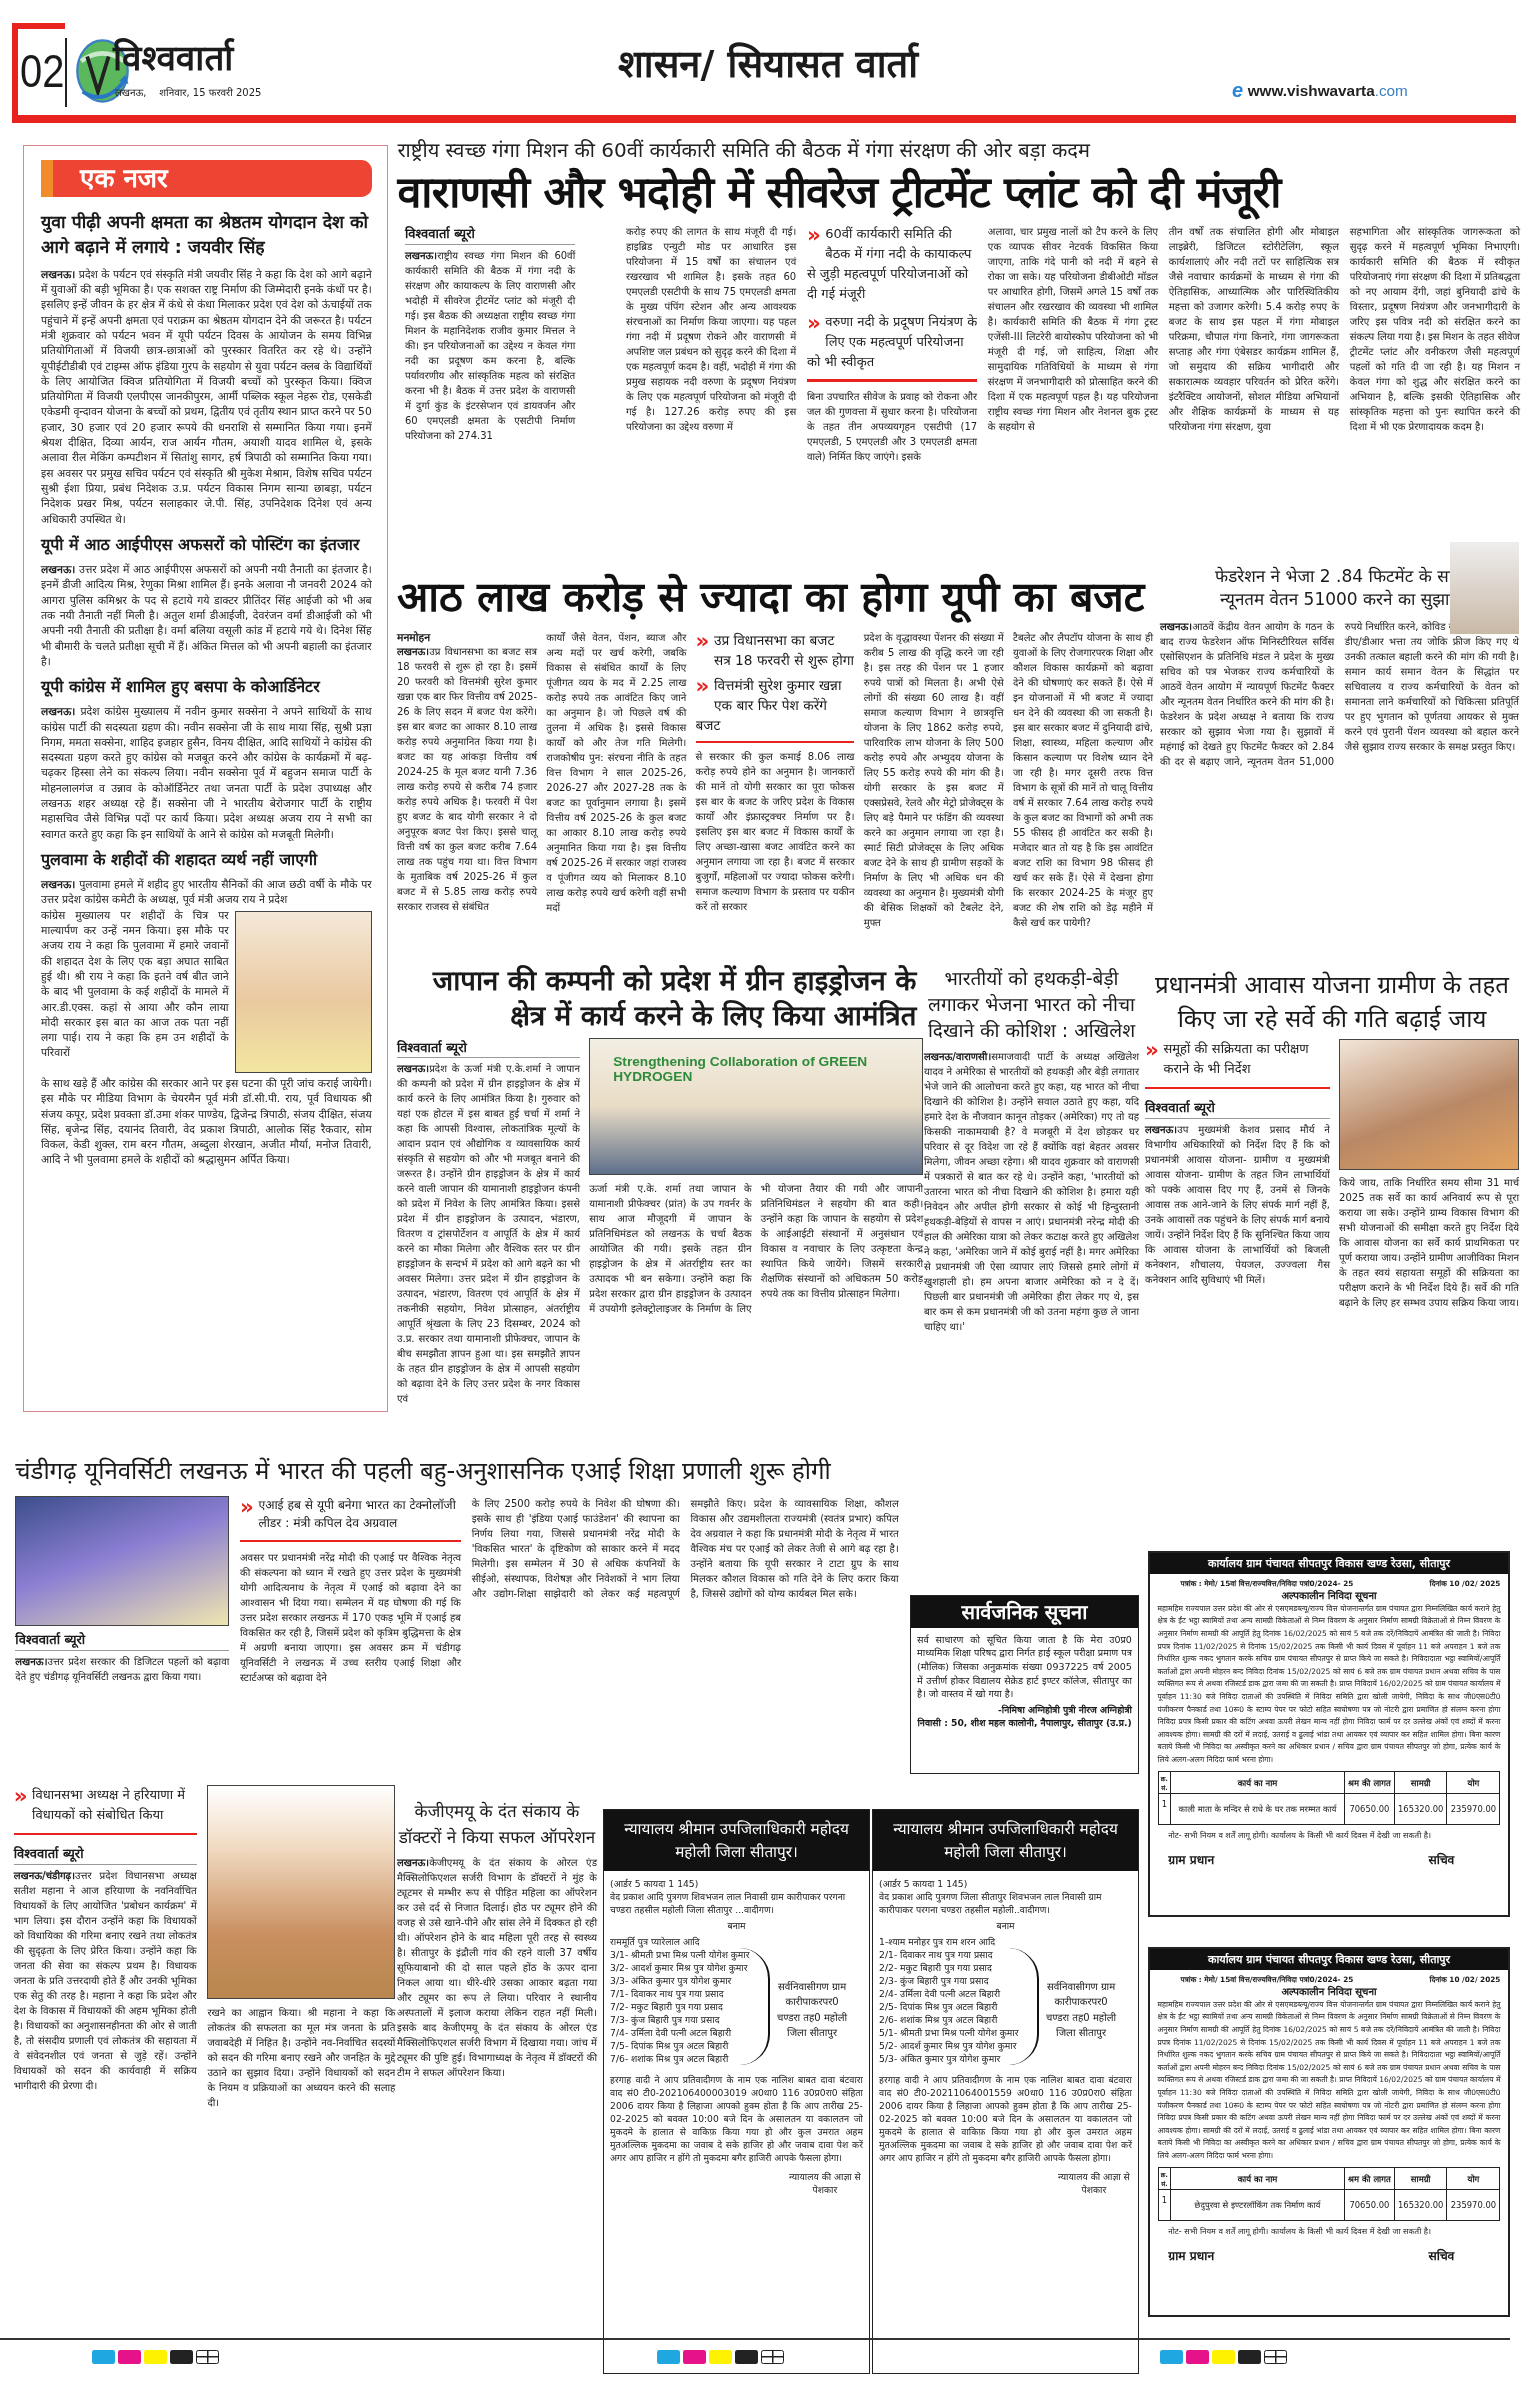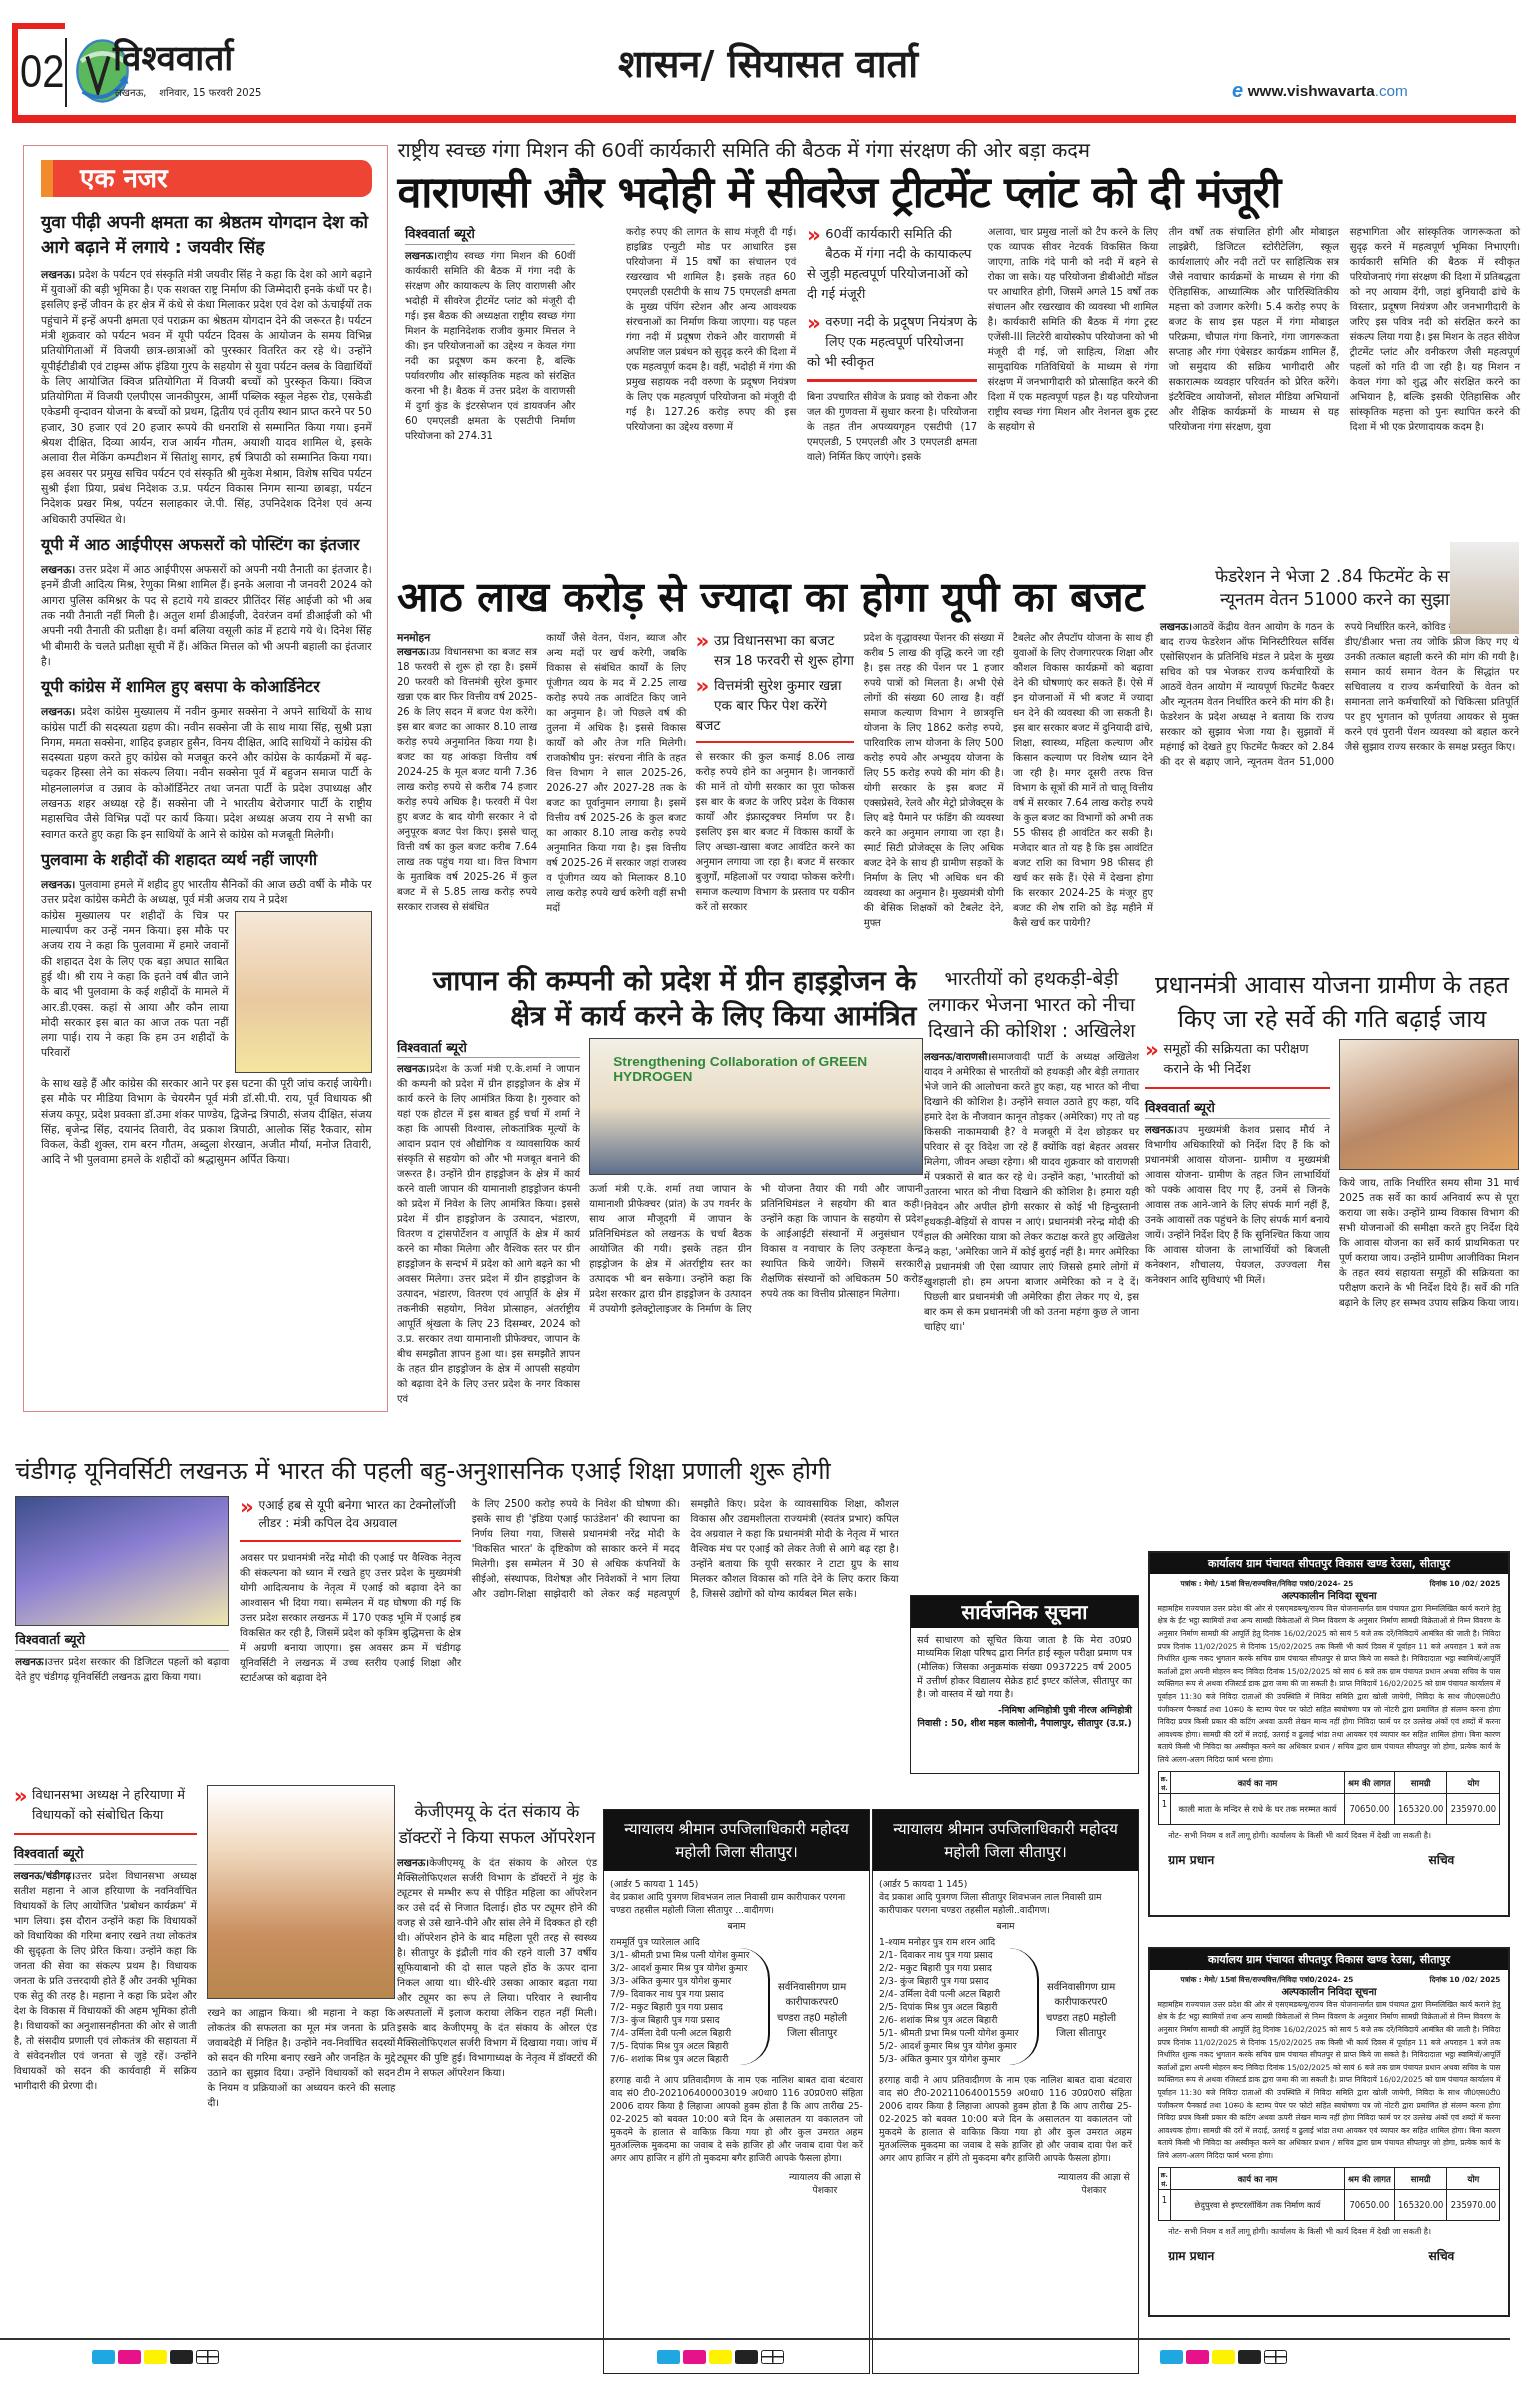--- a/index.html
+++ b/index.html
@@ -103,21 +103,21 @@
         <p class="txt">तीन वर्षों तक संचालित होगी और मोबाइल लाइब्रेरी, डिजिटल स्टोरीटेलिंग, स्कूल कार्यशालाएं और नदी तटों पर साहित्यिक सत्र जैसे नवाचार कार्यक्रमों के माध्यम से गंगा की ऐतिहासिक, आध्यात्मिक और पारिस्थितिकीय महत्ता को उजागर करेगी। 5.4 करोड़ रुपए के बजट के साथ इस पहल में गंगा मोबाइल परिक्रमा, चौपाल गंगा किनारे, गंगा जागरूकता सप्ताह और गंगा एंबेसडर कार्यक्रम शामिल हैं, जो समुदाय की सक्रिय भागीदारी और सकारात्मक व्यवहार परिवर्तन को प्रेरित करेंगे। इंटरैक्टिव आयोजनों, सोशल मीडिया अभियानों और शैक्षिक कार्यक्रमों के माध्यम से यह परियोजना गंगा संरक्षण, युवा</p>
       </div>
     <div style="width:177px;">
         <p class="txt">सहभागिता और सांस्कृतिक जागरूकता को सुदृढ़ करने में महत्वपूर्ण भूमिका निभाएगी। कार्यकारी समिति की बैठक में स्वीकृत परियोजनाएं गंगा संरक्षण की दिशा में प्रतिबद्धता को नए आयाम देंगी, जहां बुनियादी ढांचे के विस्तार, प्रदूषण नियंत्रण और जनभागीदारी के जरिए इस पवित्र नदी को संरक्षित करने का संकल्प लिया गया है। इस मिशन के तहत सीवेज ट्रीटमेंट प्लांट और वनीकरण जैसी महत्वपूर्ण पहलों को गति दी जा रही है। यह मिशन न केवल गंगा को शुद्ध और संरक्षित करने का अभियान है, बल्कि इसकी ऐतिहासिक और सांस्कृतिक महत्ता को पुनः स्थापित करने की दिशा में भी एक प्रेरणादायक कदम है।</p>
       </div>
   </div>
 </div>
 
 <div class="abs" style="left:397px;top:571px;width:756px;height:382px;">
   <h1 style="font-size:41px;line-height:53px;font-weight:bold;color:#111;">आठ लाख करोड़ से ज्यादा का होगा यूपी का बजट</h1>
-  <div style="display:flex;gap:9.2px;margin-top:6.1px;justify-content:flex-end;">
+  <div style="display:flex;gap:9.2px;margin-top:6.1px;">
     <div style="width:141px;">
       <span style="font-weight:bold;font-size:10.7px;display:block;">मनमोहन</span>
       <p class="txt"><b>लखनऊ।</b><span>उप्र विधानसभा का बजट सत्र 18 फरवरी से शुरू हो रहा है। इसमें 20 फरवरी को वित्तमंत्री सुरेश कुमार खन्ना एक बार फिर वित्तीय वर्ष 2025-26 के लिए सदन में बजट पेश करेंगे। इस बार बजट का आकार 8.10 लाख करोड़ रुपये अनुमानित किया गया है। बजट का यह आंकड़ा वित्तीय वर्ष 2024-25 के मूल बजट यानी 7.36 लाख करोड़ रुपये से करीब 74 हजार करोड़ रुपये अधिक है। फरवरी में पेश हुए बजट के बाद योगी सरकार ने दो अनुपूरक बजट पेश किए। इससे चालू वित्ती वर्ष का कुल बजट करीब 7.64 लाख तक पहुंच गया था। वित्त विभाग के मुताबिक वर्ष 2025-26 में कुल बजट में से 5.85 लाख करोड़ रुपये सरकार राजस्व से संबंधित</span></p>
     </div>
     <div style="width:141px;">
         <p class="txt">कार्यों जैसे वेतन, पेंशन, ब्याज और अन्य मदों पर खर्च करेगी, जबकि विकास से संबंधित कार्यों के लिए पूंजीगत व्यय के मद में 2.25 लाख करोड़ रुपये तक आवंटित किए जाने का अनुमान है। जो पिछले वर्ष की तुलना में अधिक है। इससे विकास कार्यों को और तेज गति मिलेगी। राजकोषीय पुन: संरचना नीति के तहत वित्त विभाग ने साल 2025-26, 2026-27 और 2027-28 तक के बजट का पूर्वानुमान लगाया है। इसमें वित्तीय वर्ष 2025-26 के कुल बजट का आकार 8.10 लाख करोड़ रुपये अनुमानित किया गया है। इस वित्तीय वर्ष 2025-26 में सरकार जहां राजस्व व पूंजीगत व्यय को मिलाकर 8.10 लाख करोड़ रुपये खर्च करेगी वहीं सभी मदों</p>
       </div>
     <div style="width:160px;">
       <div style="overflow:hidden;margin-bottom:4.6px;">
           <span class="bullet">»</span>
@@ -245,21 +245,21 @@
   <div style="padding:6.1px 6.1px;font-size:9.2px;line-height:13px;">
     <div>(आर्डर 5 कायदा 1 145)</div>
     <div>वेद प्रकाश आदि पुत्रगण शिवभजन लाल निवासी ग्राम कारीपाकर परगना चण्डरा तहसील महोली जिला सीतापुर ...वादीगण।</div>
     <div style="text-align:center;margin:3.1px 0;">बनाम</div>
     <div>राममूर्ति पुत्र प्यारेलाल आदि</div>
     <div style="display:flex;">
       <div style="width:160px;" class="bracket">
         <div>3/1- श्रीमती प्रभा मिश्र पत्नी योगेश कुमार</div>
         <div>3/2- आदर्श कुमार मिश्र पुत्र योगेश कुमार</div>
         <div>3/3- अंकित कुमार पुत्र योगेश कुमार</div>
-        <div>7/9- दिवाकर नाथ पुत्र गया प्रसाद</div>
+        <div>7/1- दिवाकर नाथ पुत्र गया प्रसाद</div>
         <div>7/2- मकुट बिहारी पुत्र गया प्रसाद</div>
         <div>7/3- कुंज बिहारी पुत्र गया प्रसाद</div>
         <div>7/4- उर्मिला देवी पत्नी अटल बिहारी</div>
         <div>7/5- दिपांक मिश्र पुत्र अटल बिहारी</div>
         <div>7/6- शशांक मिश्र पुत्र अटल बिहारी</div>
       </div>
       <div style="width:84px;text-align:center;padding:30.5px 4.6px 0;font-size:10px;line-height:15.3px;">सर्वनिवासीगण ग्राम कारीपाकरपर0 चण्डरा तह0 महोली जिला सीतापुर</div>
     </div>
     <p class="txt" style="margin-top:7.6px;font-size:9.2px;line-height:13px;">हरगाह वादी ने आप प्रतिवादीगण के नाम एक नालिश बाबत दावा बंटवारा वाद सं0 टी0-202106400003019 अ0धा0 116 उ0प्र0रा0 संहिता 2006 दायर किया है लिहाजा आपको हुक्म होता है कि आप तारीख 25-02-2025 को बवक्त 10:00 बजे दिन के असालतन या वकालतन जो मुकदमे के हालात से वाकिफ़ किया गया हो और कुल उमरात अहम मुतअल्लिक मुकदमा का जवाब दे सके हाजिर हो और जवाब दावा पेश करें अगर आप हाजिर न होंगे तो मुकदमा बगैर हाजिरी आपके फैसला होगा।</p>
     <p style="text-align:right;margin-top:6.1px;width:76px;margin-left:auto;text-align:center;">न्यायालय की आज्ञा से पेशकार</p>

